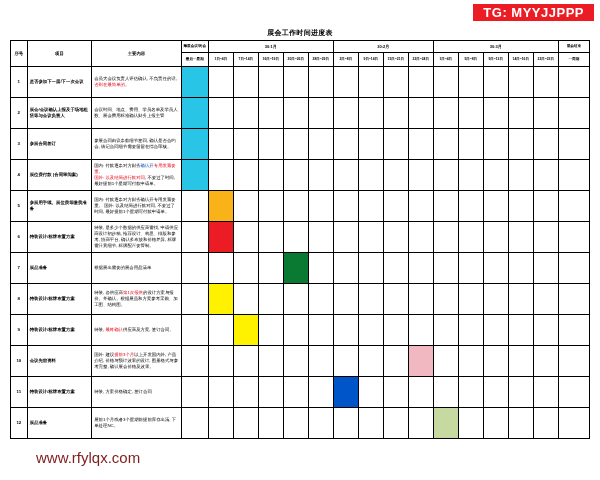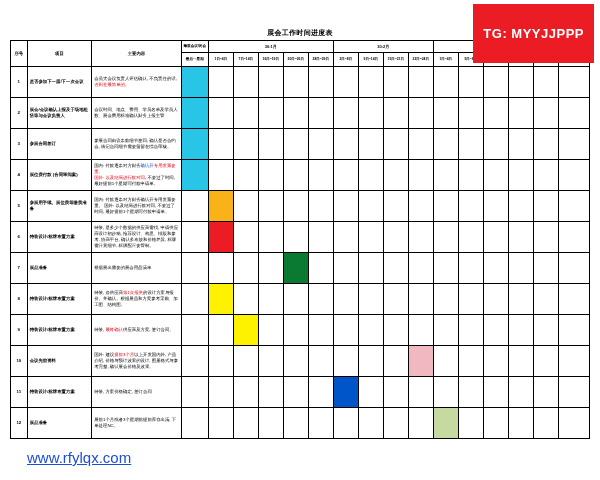--- a/index.html
+++ b/index.html
@@ -7,29 +7,28 @@
     width:600px;height:480px;
     background:#ffffff;
     font-family:"Liberation Sans","DejaVu Sans",sans-serif;
     position:relative;
     overflow:hidden;
   }
   .tg-badge{
     position:absolute;top:4px;right:6px;
     background:#ec1c24;color:#ffffff;
     font-size:13px;font-weight:bold;
-    padding:22px 10px;
+    padding:1px 10px;
     letter-spacing:.5px;
     z-index:50;
   }
   .watermark{
-    position:absolute;left:27px;bottom:14px;
-    color:#1d4ed8;font-size:15px;
+    position:absolute;left:36px;bottom:14px;
+    color:#7f1d1d;font-size:15px;
     z-index:50;
-    text-decoration:underline;
   }
   .sheet{
     position:absolute;
     left:10px;top:28px;
     width:580px;
   }
   .title{
     text-align:center;
     font-size:7px;
     font-weight:bold;

